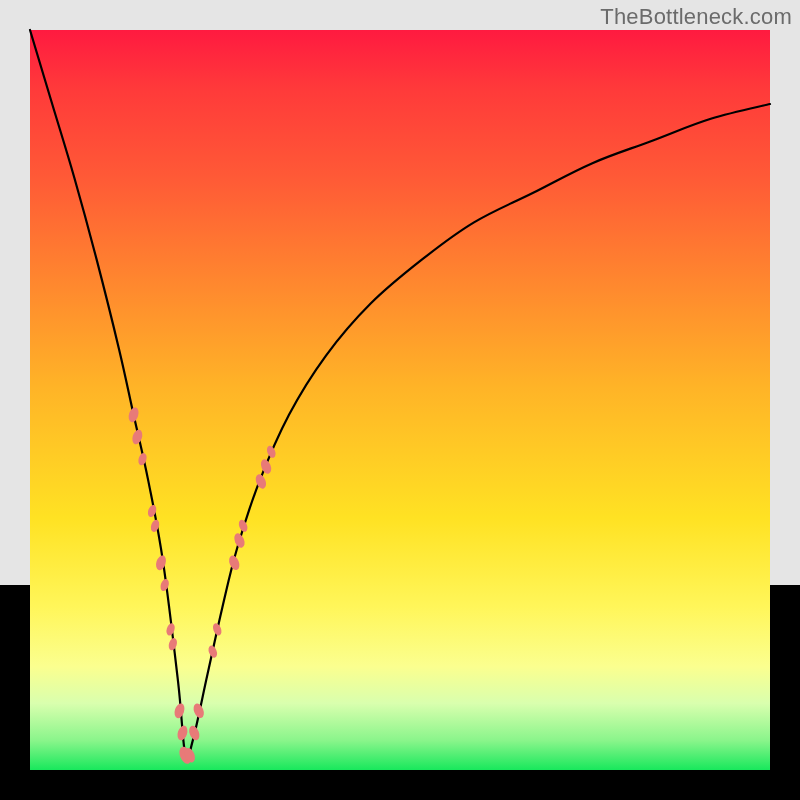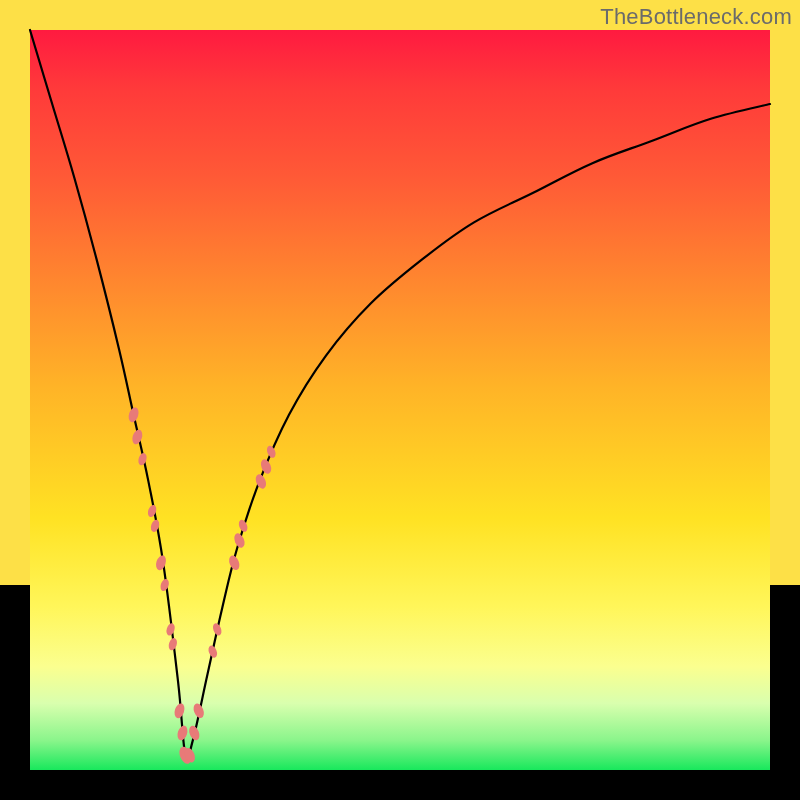--- a/index.html
+++ b/index.html
@@ -8,21 +8,21 @@
     width: 800px;
     height: 800px;
     background: #000;
     overflow: hidden;
     font-family: Arial, Helvetica, sans-serif;
   }
   .frame {
     position: relative;
     width: 800px;
     height: 585px;
-    background: #fde047;
+    background: #e5e5e5;
   }
   .plot-area {
     position: absolute;
     left: 30px;
     top: 30px;
     width: 740px;
     height: 740px;
     
     background: linear-gradient(
       to bottom,

